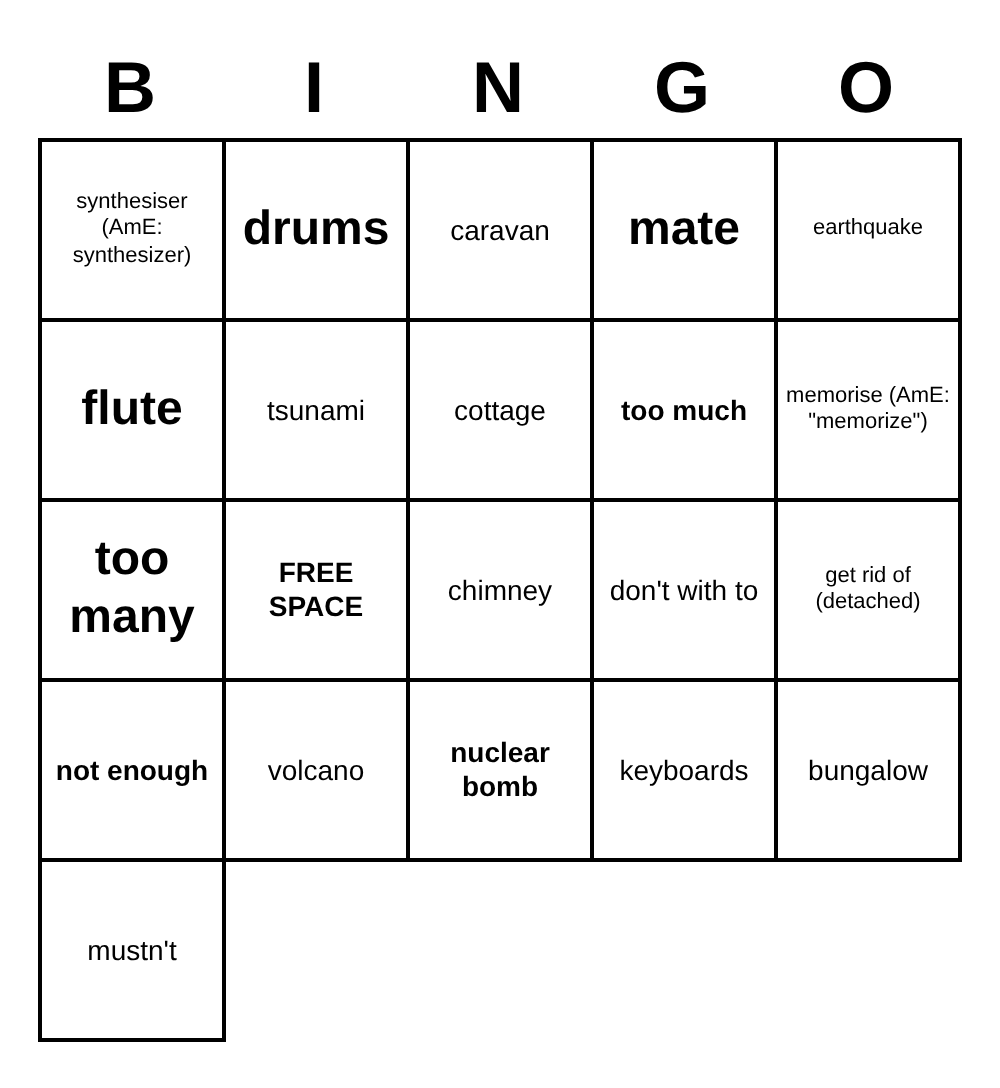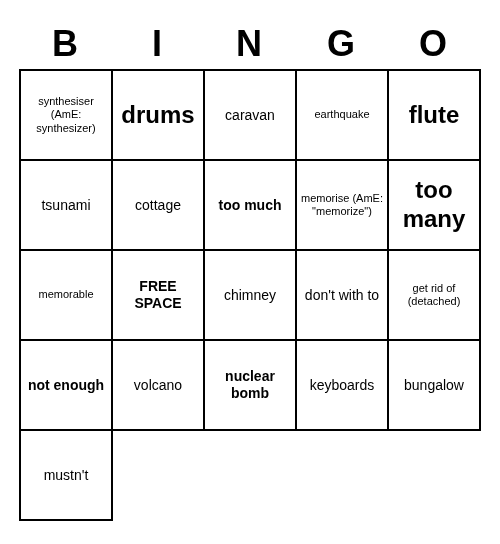--- a/index.html
+++ b/index.html
@@ -66,28 +66,28 @@
   <span>I</span>
   <span>N</span>
   <span>G</span>
   <span>O</span>
 </div>
 
 <div class="bingo-grid" id="grid">
     <div class="cell small">synthesiser (AmE: synthesizer)</div>
     <div class="cell large">drums</div>
     <div class="cell normal">caravan</div>
+    <div class="cell large">mate</div>
     <div class="cell small">earthquake</div>
     <div class="cell large">flute</div>
     <div class="cell normal">tsunami</div>
     <div class="cell normal">cottage</div>
     <div class="cell medium">too much</div>
     <div class="cell small">memorise (AmE: "memorize")</div>
     <div class="cell large">too many</div>
-    <div class="cell small">memorable</div>
     <div class="cell medium">FREE SPACE</div>
     <div class="cell normal">chimney</div>
     <div class="cell normal">don't with to</div>
     <div class="cell small">get rid of (detached)</div>
     <div class="cell medium">not enough</div>
     <div class="cell normal">volcano</div>
     <div class="cell medium">nuclear bomb</div>
     <div class="cell normal">keyboards</div>
     <div class="cell normal">bungalow</div>
     <div class="cell normal">mustn't</div>

